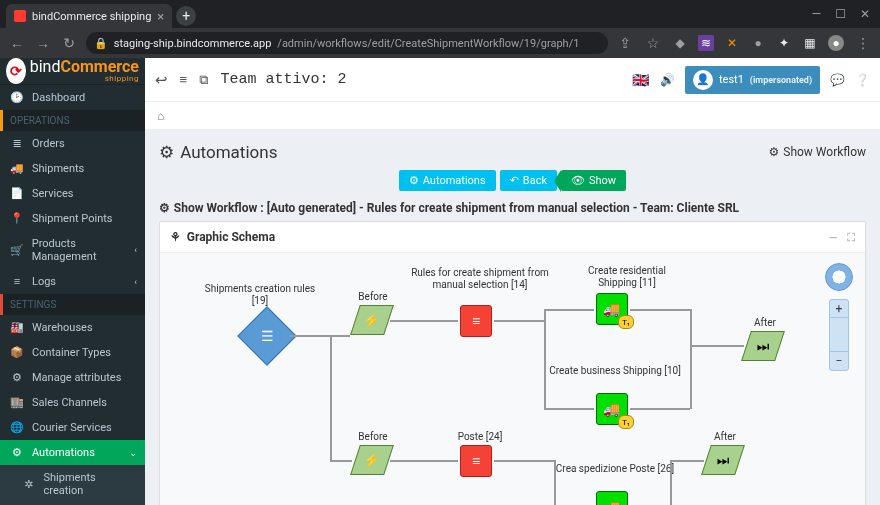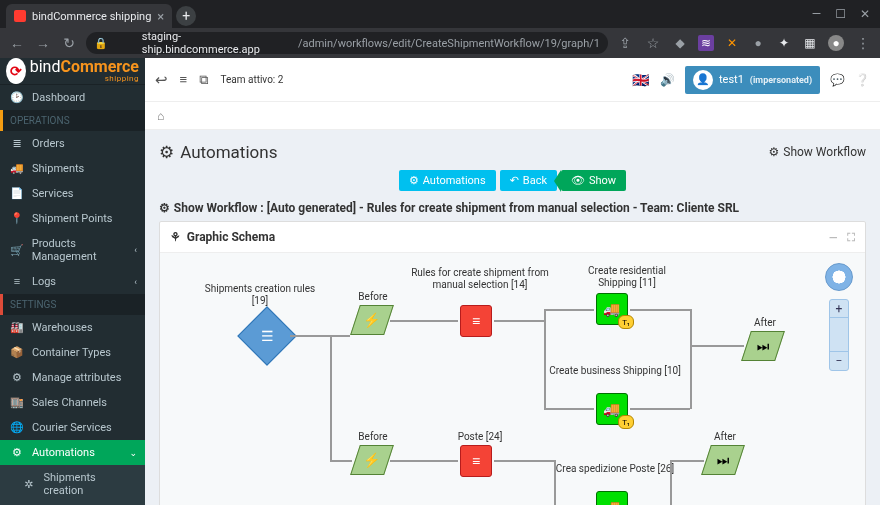--- a/index.html
+++ b/index.html
@@ -10,21 +10,21 @@
   .tabs { display: flex; align-items: flex-end; height: 100%; padding-left: 6px; gap: 4px; }
   .tab { background: #35363a; color: #e8eaed; height: 24px; display: flex; align-items: center; padding: 0 8px; border-radius: 6px 6px 0 0; font-size: 11px; gap: 6px; min-width: 140px; }
   .tab .fav { width: 12px; height: 12px; background: #ff3b30; border-radius: 2px; }
   .tab .x { color: #9aa0a6; font-size: 13px; }
   .newtab { width: 20px; height: 20px; border-radius: 50%; background: #3c4043; color: #e8eaed; display: flex; align-items: center; justify-content: center; font-size: 14px; margin-bottom: 2px; }
   .winbtns { display: flex; gap: 14px; padding-right: 10px; color: #9aa0a6; font-size: 12px; }
   .addrbar { height: 30px; background: #35363a; display: flex; align-items: center; padding: 0 8px; gap: 8px; }
   .navicon { color: #9aa0a6; font-size: 14px; width: 18px; text-align: center; }
   .url { flex: 1; background: #202124; border-radius: 14px; height: 22px; display: flex; align-items: center; padding: 0 8px; color: #9aa0a6; font-size: 11px; gap: 6px; }
   .url .secure { color: #9aa0a6; }
-  .url .host { color: #e8eaed; margin-left: 28px; }
+  .url .host { color: #e8eaed; }
   .exticons { display: flex; gap: 10px; align-items: center; }
   .ext { width: 16px; height: 16px; display: flex; align-items: center; justify-content: center; font-size: 12px; }
 
   
   .app { display: flex; height: calc(505px - 28px - 30px); background: #fff; }
 
   
   .sidebar { width: 145px; background: #222d32; color: #b8c7ce; display: flex; flex-direction: column; font-size: 11px; }
   .brand { height: 44px; display: flex; align-items: center; padding: 0 6px; gap: 4px; border-bottom: 1px solid #1a2226; }
   .brand-logo { width: 26px; height: 26px; border-radius: 50%; background: #fff; display: flex; align-items: center; justify-content: center; color: #e30613; font-weight: bold; font-size: 14px; }
@@ -39,21 +39,21 @@
   .sb-icon { width: 14px; text-align: center; font-size: 11px; }
   .sb-chevron { position: absolute; right: 8px; font-size: 9px; }
   .sb-left-bar { position: absolute; left: 0; top: 0; bottom: 0; width: 3px; }
   #sb-operations-bar { background: #f39c12; }
   #sb-settings-bar { background: #dd4b39; }
 
   
   .main { flex: 1; background: #ecf0f5; display: flex; flex-direction: column; overflow: hidden; }
   .topbar { height: 44px; background: #fff; display: flex; align-items: center; padding: 0 10px; gap: 10px; border-bottom: 1px solid #eee; }
   .topbar-left { display: flex; align-items: center; gap: 12px; color: #555; font-size: 13px; }
-  .team-pill { color: #333; font-size: 10px; }
+  .team-pill { color: #333; font-size: 15px; font-family: Liberation Mono, monospace; }
   .topbar-right { margin-left: auto; display: flex; align-items: center; gap: 10px; }
   .userbox { background: #3c8dbc; color: #fff; display: flex; align-items: center; gap: 6px; padding: 4px 8px; border-radius: 2px; font-size: 11px; }
   .userbox .av { width: 20px; height: 20px; background: #fff; border-radius: 50%; display:flex;align-items:center;justify-content:center;color:#3c8dbc;font-size:11px; }
   .userbox .imp { font-size: 9px; opacity: .85; font-weight: bold; }
   .crumbbar { height: 28px; background:#fff; border-bottom:1px solid #eee; padding:0 12px; display:flex; align-items:center; }
   .crumbbar .home { color:#777; }
 
   .content { padding: 12px 14px; overflow: auto; flex:1; }
   .page-head { display:flex; align-items:center; justify-content:space-between; margin-bottom:8px; }
   .page-title { font-size: 17px; color:#333; display:flex; align-items:center; gap:6px; }

